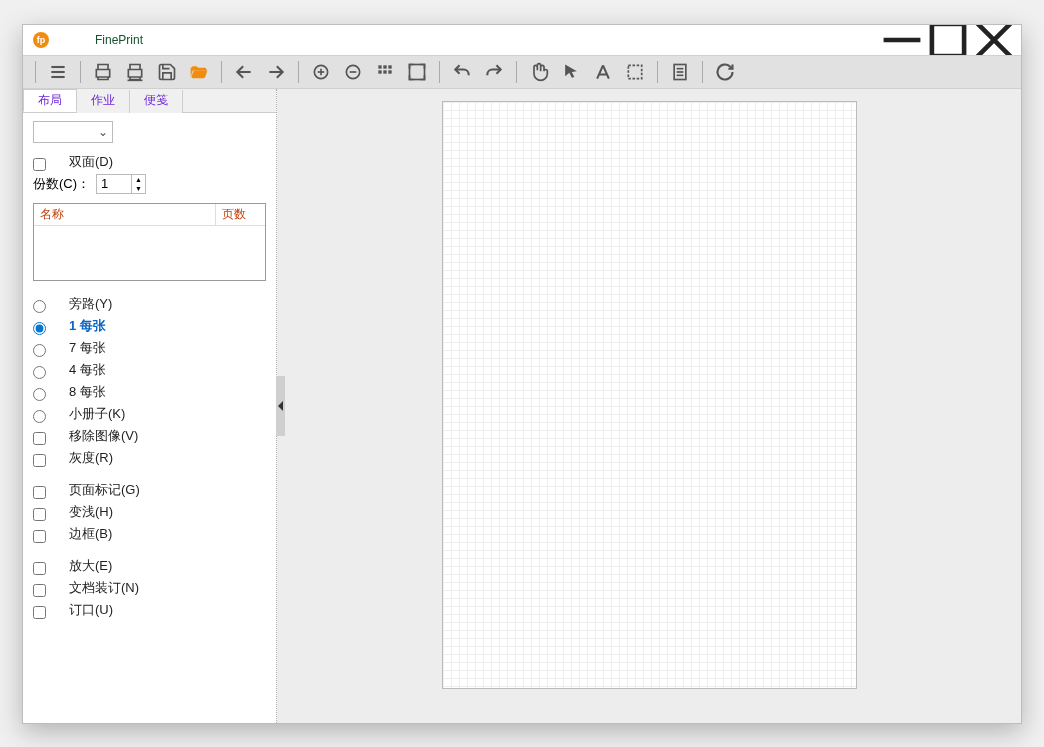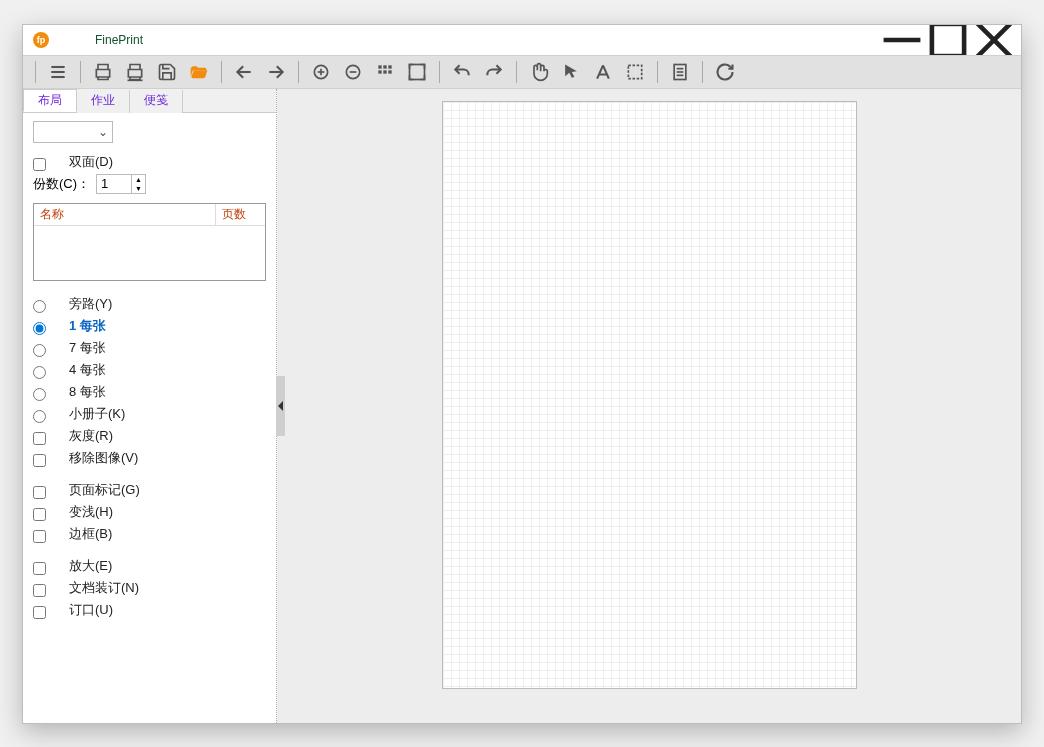--- a/index.html
+++ b/index.html
@@ -402,25 +402,25 @@
             <input type="radio" name="npp" style="">
             <span>8 每张</span>
           </label>
         <label class="rad-row">
             <input type="radio" name="npp" style="">
             <span>小册子(K)</span>
           </label>
 
         <label class="chk-row">
             <input type="checkbox" style="">
+            <span>移除图像(V)</span>
+          </label>
+        <label class="chk-row">
+            <input type="checkbox" style="">
             <span>灰度(R)</span>
-          </label>
-        <label class="chk-row">
-            <input type="checkbox" style="">
-            <span>移除图像(V)</span>
           </label>
 
         <div class="group-gap"></div>
         <label class="chk-row">
             <input type="checkbox" style="">
             <span>页面标记(G)</span>
           </label>
         <label class="chk-row">
             <input type="checkbox" style="">
             <span>变浅(H)</span>

